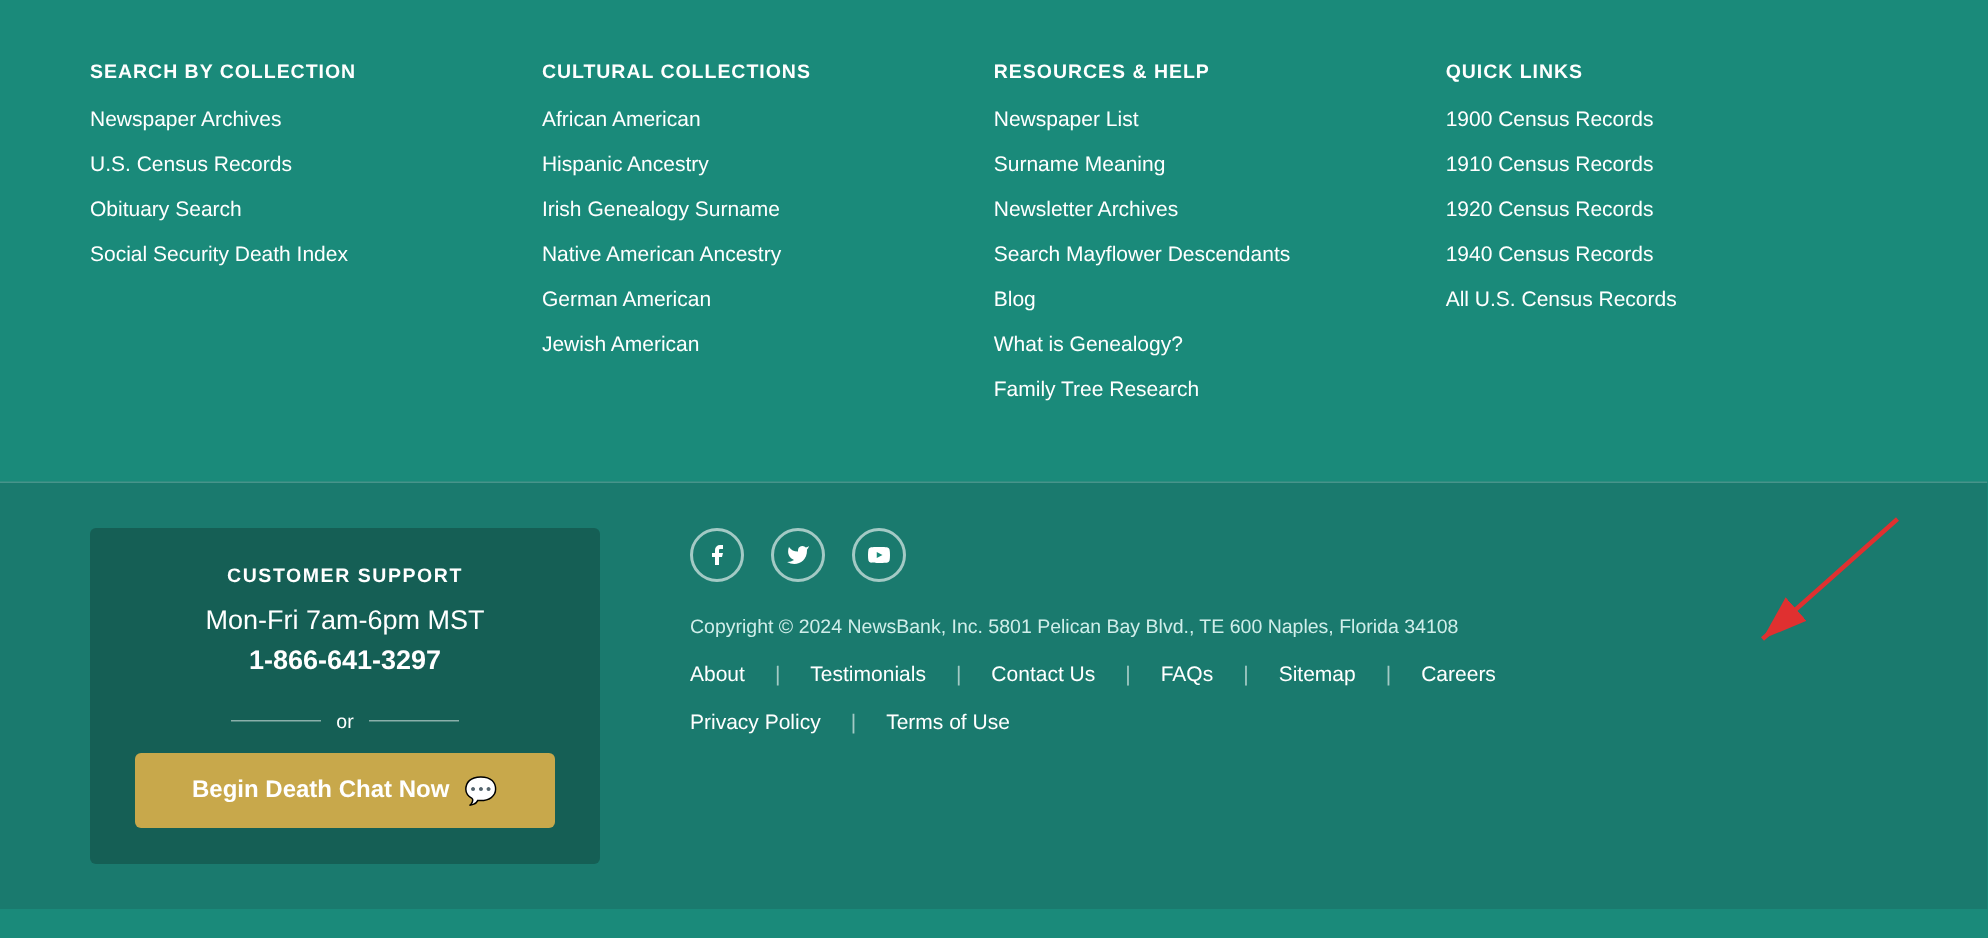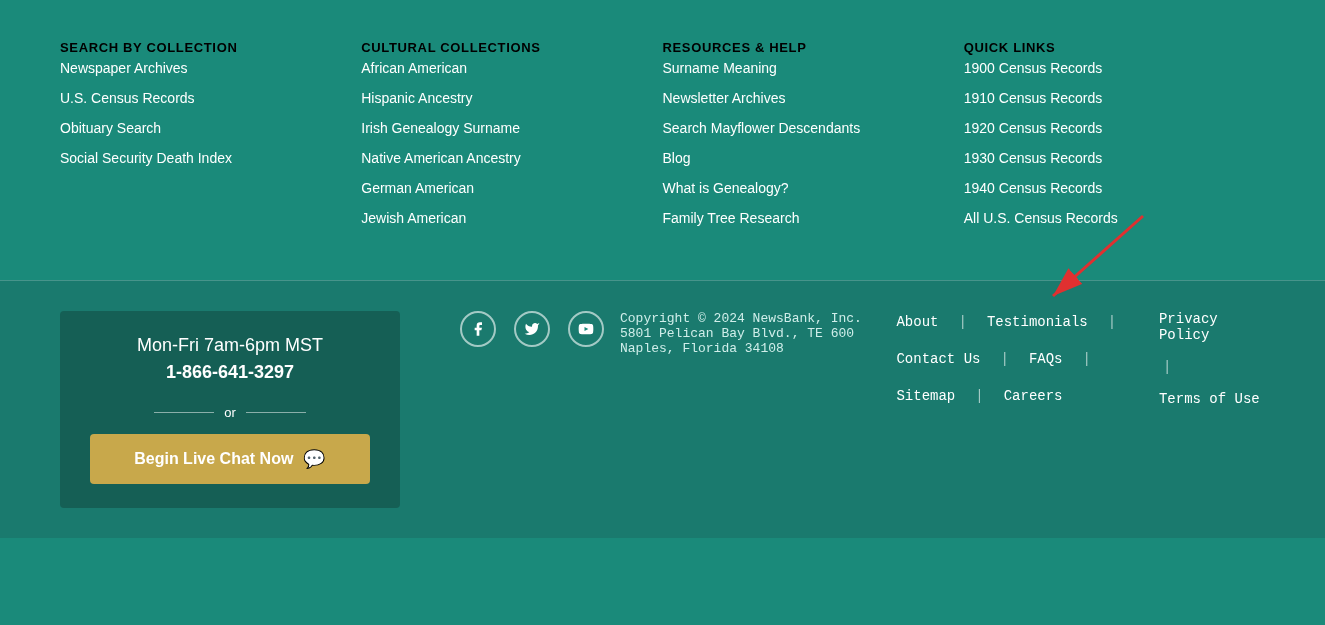--- a/index.html
+++ b/index.html
@@ -19,22 +19,22 @@
 
     .footer-col {
       flex: 1;
       padding-right: 20px;
     }
 
     .footer-col-heading {
       font-size: 13px;
       font-weight: bold;
       letter-spacing: 0.05em;
-      color: #000000;
-      margin-bottom: 5px;
+      color: #ffffff;
+      margin-bottom: 16px;
       text-transform: uppercase;
     }
 
     .footer-link {
       display: block;
       color: #ffffff;
       text-decoration: none;
       font-size: 14px;
       margin-bottom: 14px;
       cursor: pointer;
@@ -112,23 +112,22 @@
       width: 100%;
     }
 
     .chat-icon {
       font-size: 18px;
     }
 
     .footer-right {
       flex: 1;
       display: flex;
-      flex-direction: row;
+      flex-direction: column;
       gap: 16px;
-      font-family: Liberation Mono, monospace;
     }
 
     .social-icons {
       display: flex;
       gap: 18px;
       margin-bottom: 6px;
     }
 
     .social-icon {
       width: 36px;
@@ -195,51 +194,52 @@
     <a class="footer-link">African American</a>
     <a class="footer-link">Hispanic Ancestry</a>
     <a class="footer-link">Irish Genealogy Surname</a>
     <a class="footer-link">Native American Ancestry</a>
     <a class="footer-link">German American</a>
     <a class="footer-link">Jewish American</a>
   </div>
 
   <div class="footer-col">
     <div class="footer-col-heading">RESOURCES &amp; HELP</div>
+    <a class="footer-link">Newspaper List</a>
     <a class="footer-link">Surname Meaning</a>
     <a class="footer-link">Newsletter Archives</a>
     <a class="footer-link">Search Mayflower Descendants</a>
     <a class="footer-link">Blog</a>
     <a class="footer-link">What is Genealogy?</a>
     <a class="footer-link">Family Tree Research</a>
   </div>
 
   <div class="footer-col">
     <div class="footer-col-heading">QUICK LINKS</div>
     <a class="footer-link">1900 Census Records</a>
     <a class="footer-link">1910 Census Records</a>
     <a class="footer-link">1920 Census Records</a>
-    <a class="footer-link">1930 Census Records</a>
     <a class="footer-link">1940 Census Records</a>
     <a class="footer-link">All U.S. Census Records</a>
   </div>
 </div>
 
 <div class="footer-bottom">
 
   <div class="customer-support-box">
+    <div class="cs-title">CUSTOMER SUPPORT</div>
     <div class="cs-hours">Mon-Fri 7am-6pm MST</div>
     <div class="cs-phone">1-866-641-3297</div>
     <div class="cs-or">
       <div class="cs-or-line"></div>
       <span>or</span>
       <div class="cs-or-line"></div>
     </div>
     <button class="chat-button">
-      <span>Begin Live Chat Now</span>
+      <span>Begin Death Chat Now</span>
       <span class="chat-icon">💬</span>
     </button>
   </div>
 
   <div class="footer-right">
     <div class="social-icons">
       <a class="social-icon">
         <svg width="16" height="16" viewBox="0 0 24 24" fill="white">
           <path d="M18 2h-3a5 5 0 0 0-5 5v3H7v4h3v8h4v-8h3l1-4h-4V7a1 1 0 0 1 1-1h3z"></path>
         </svg>

